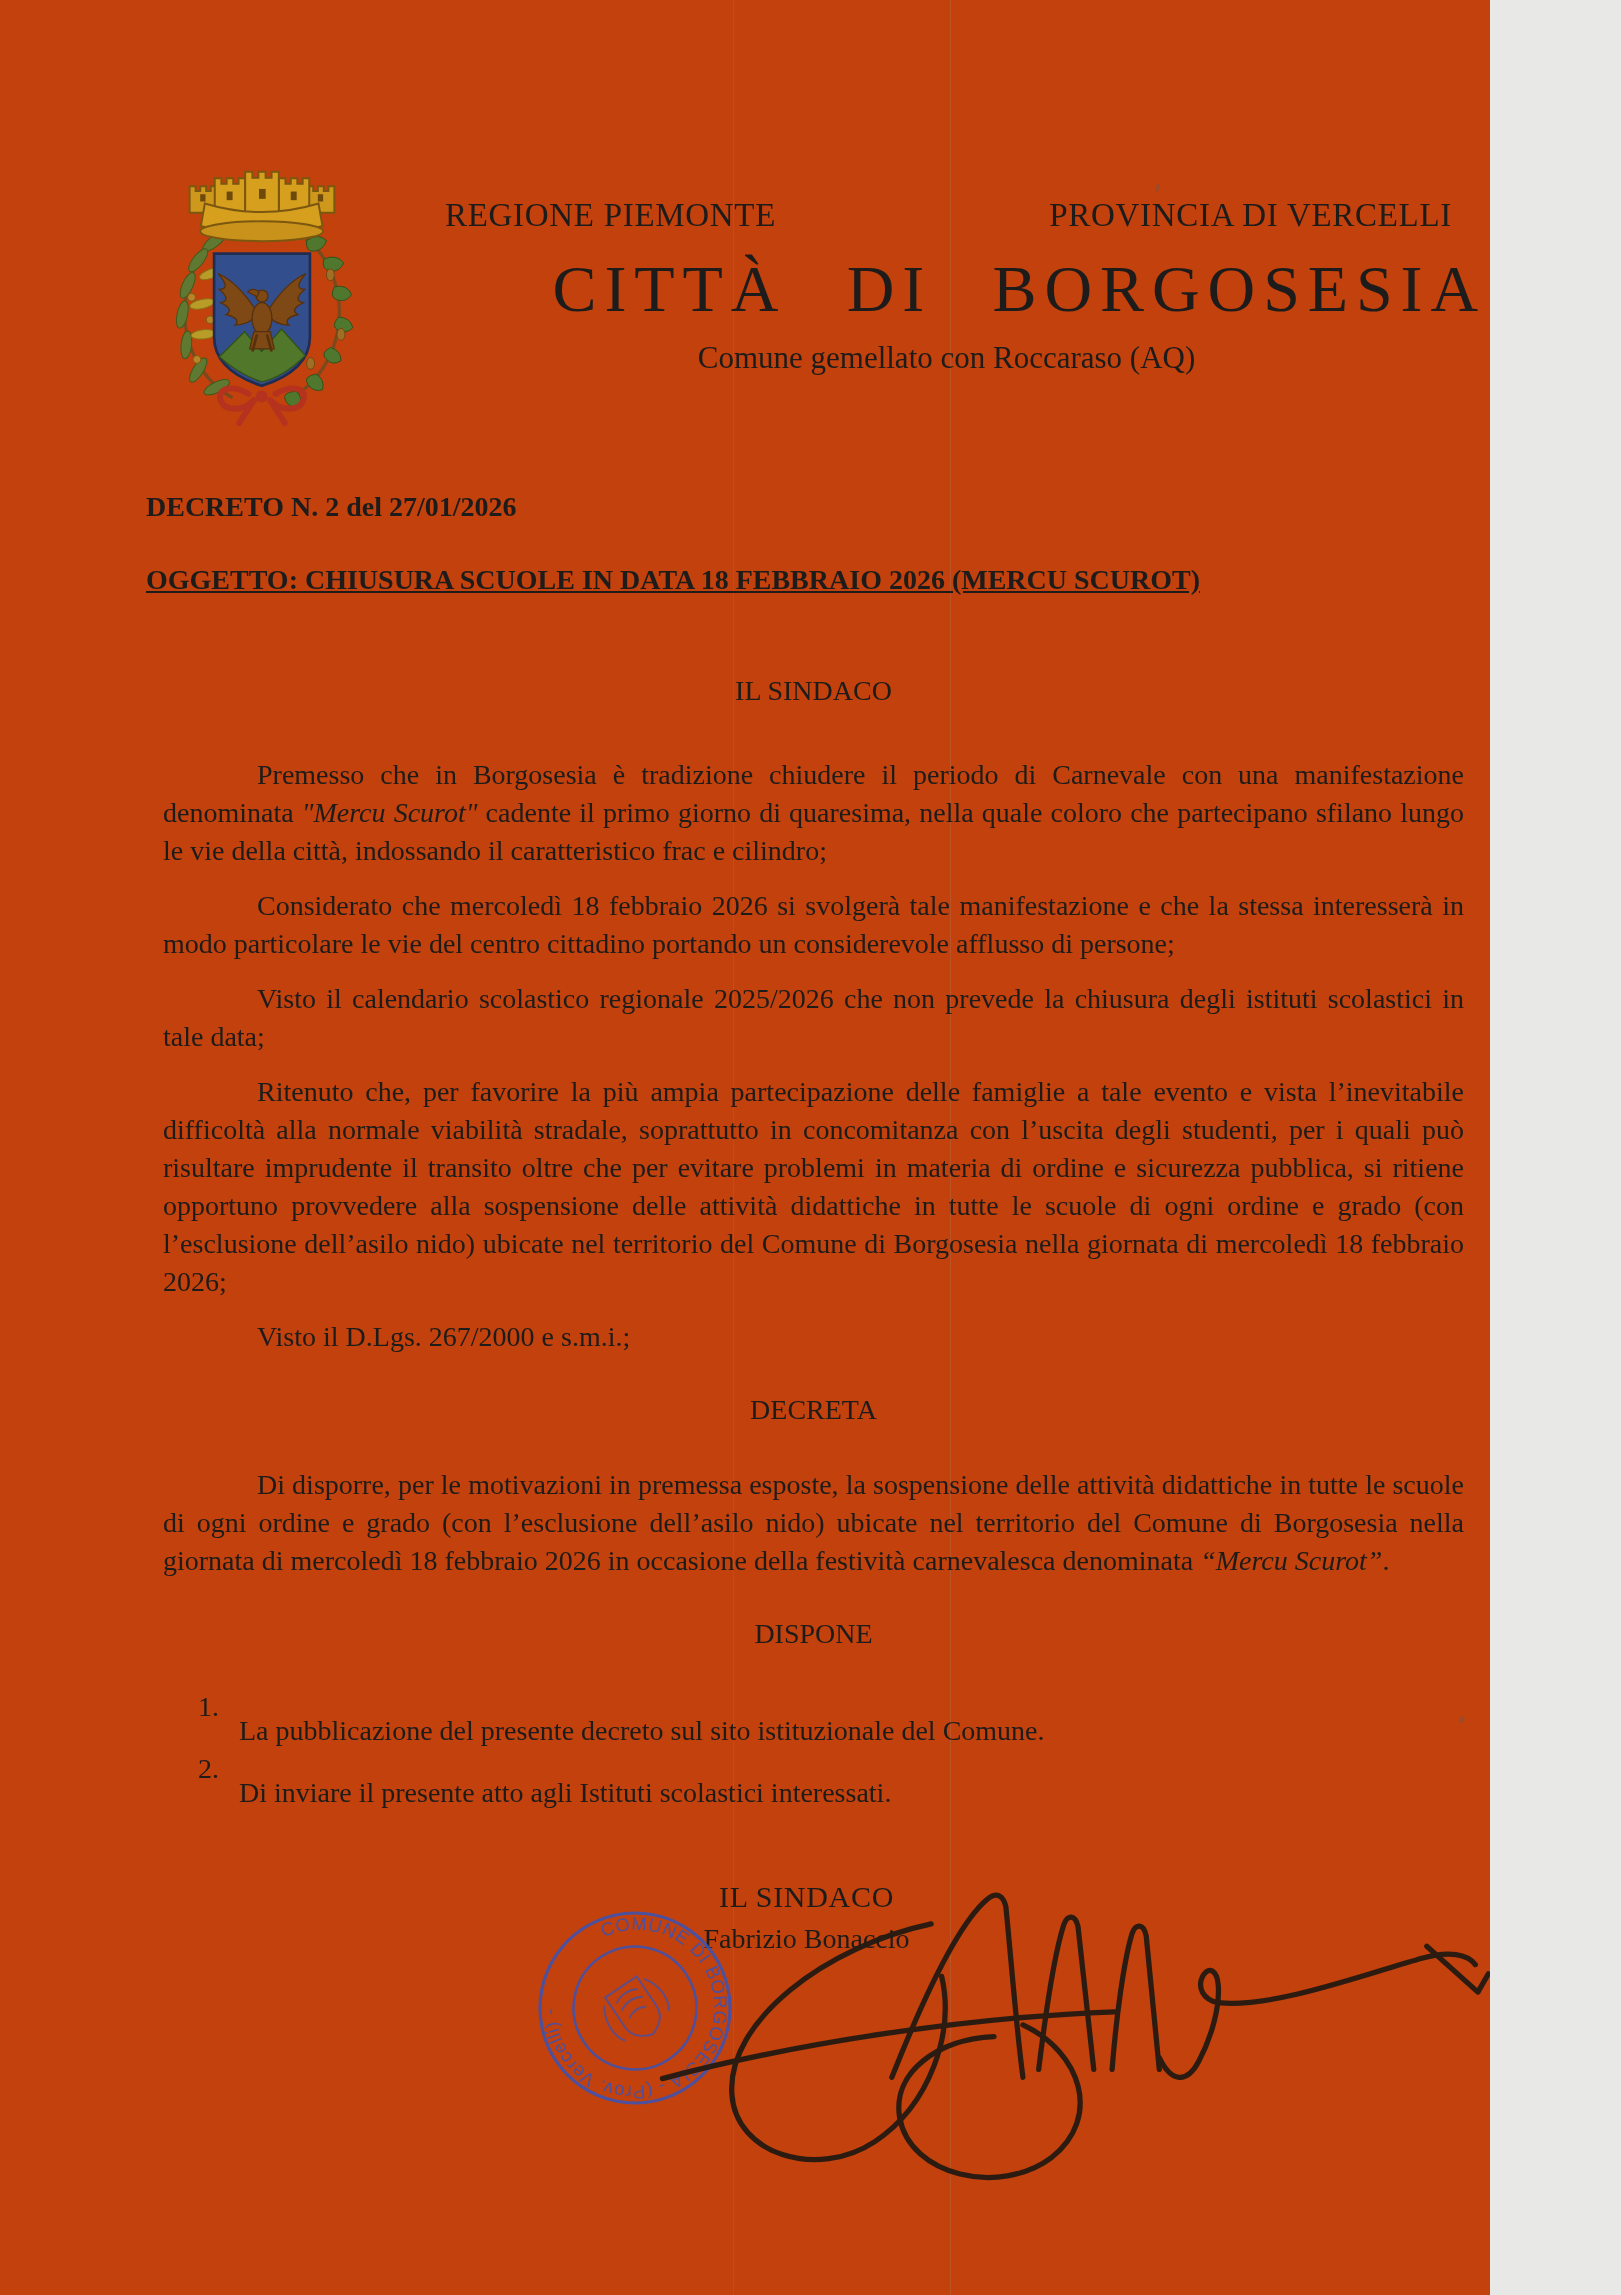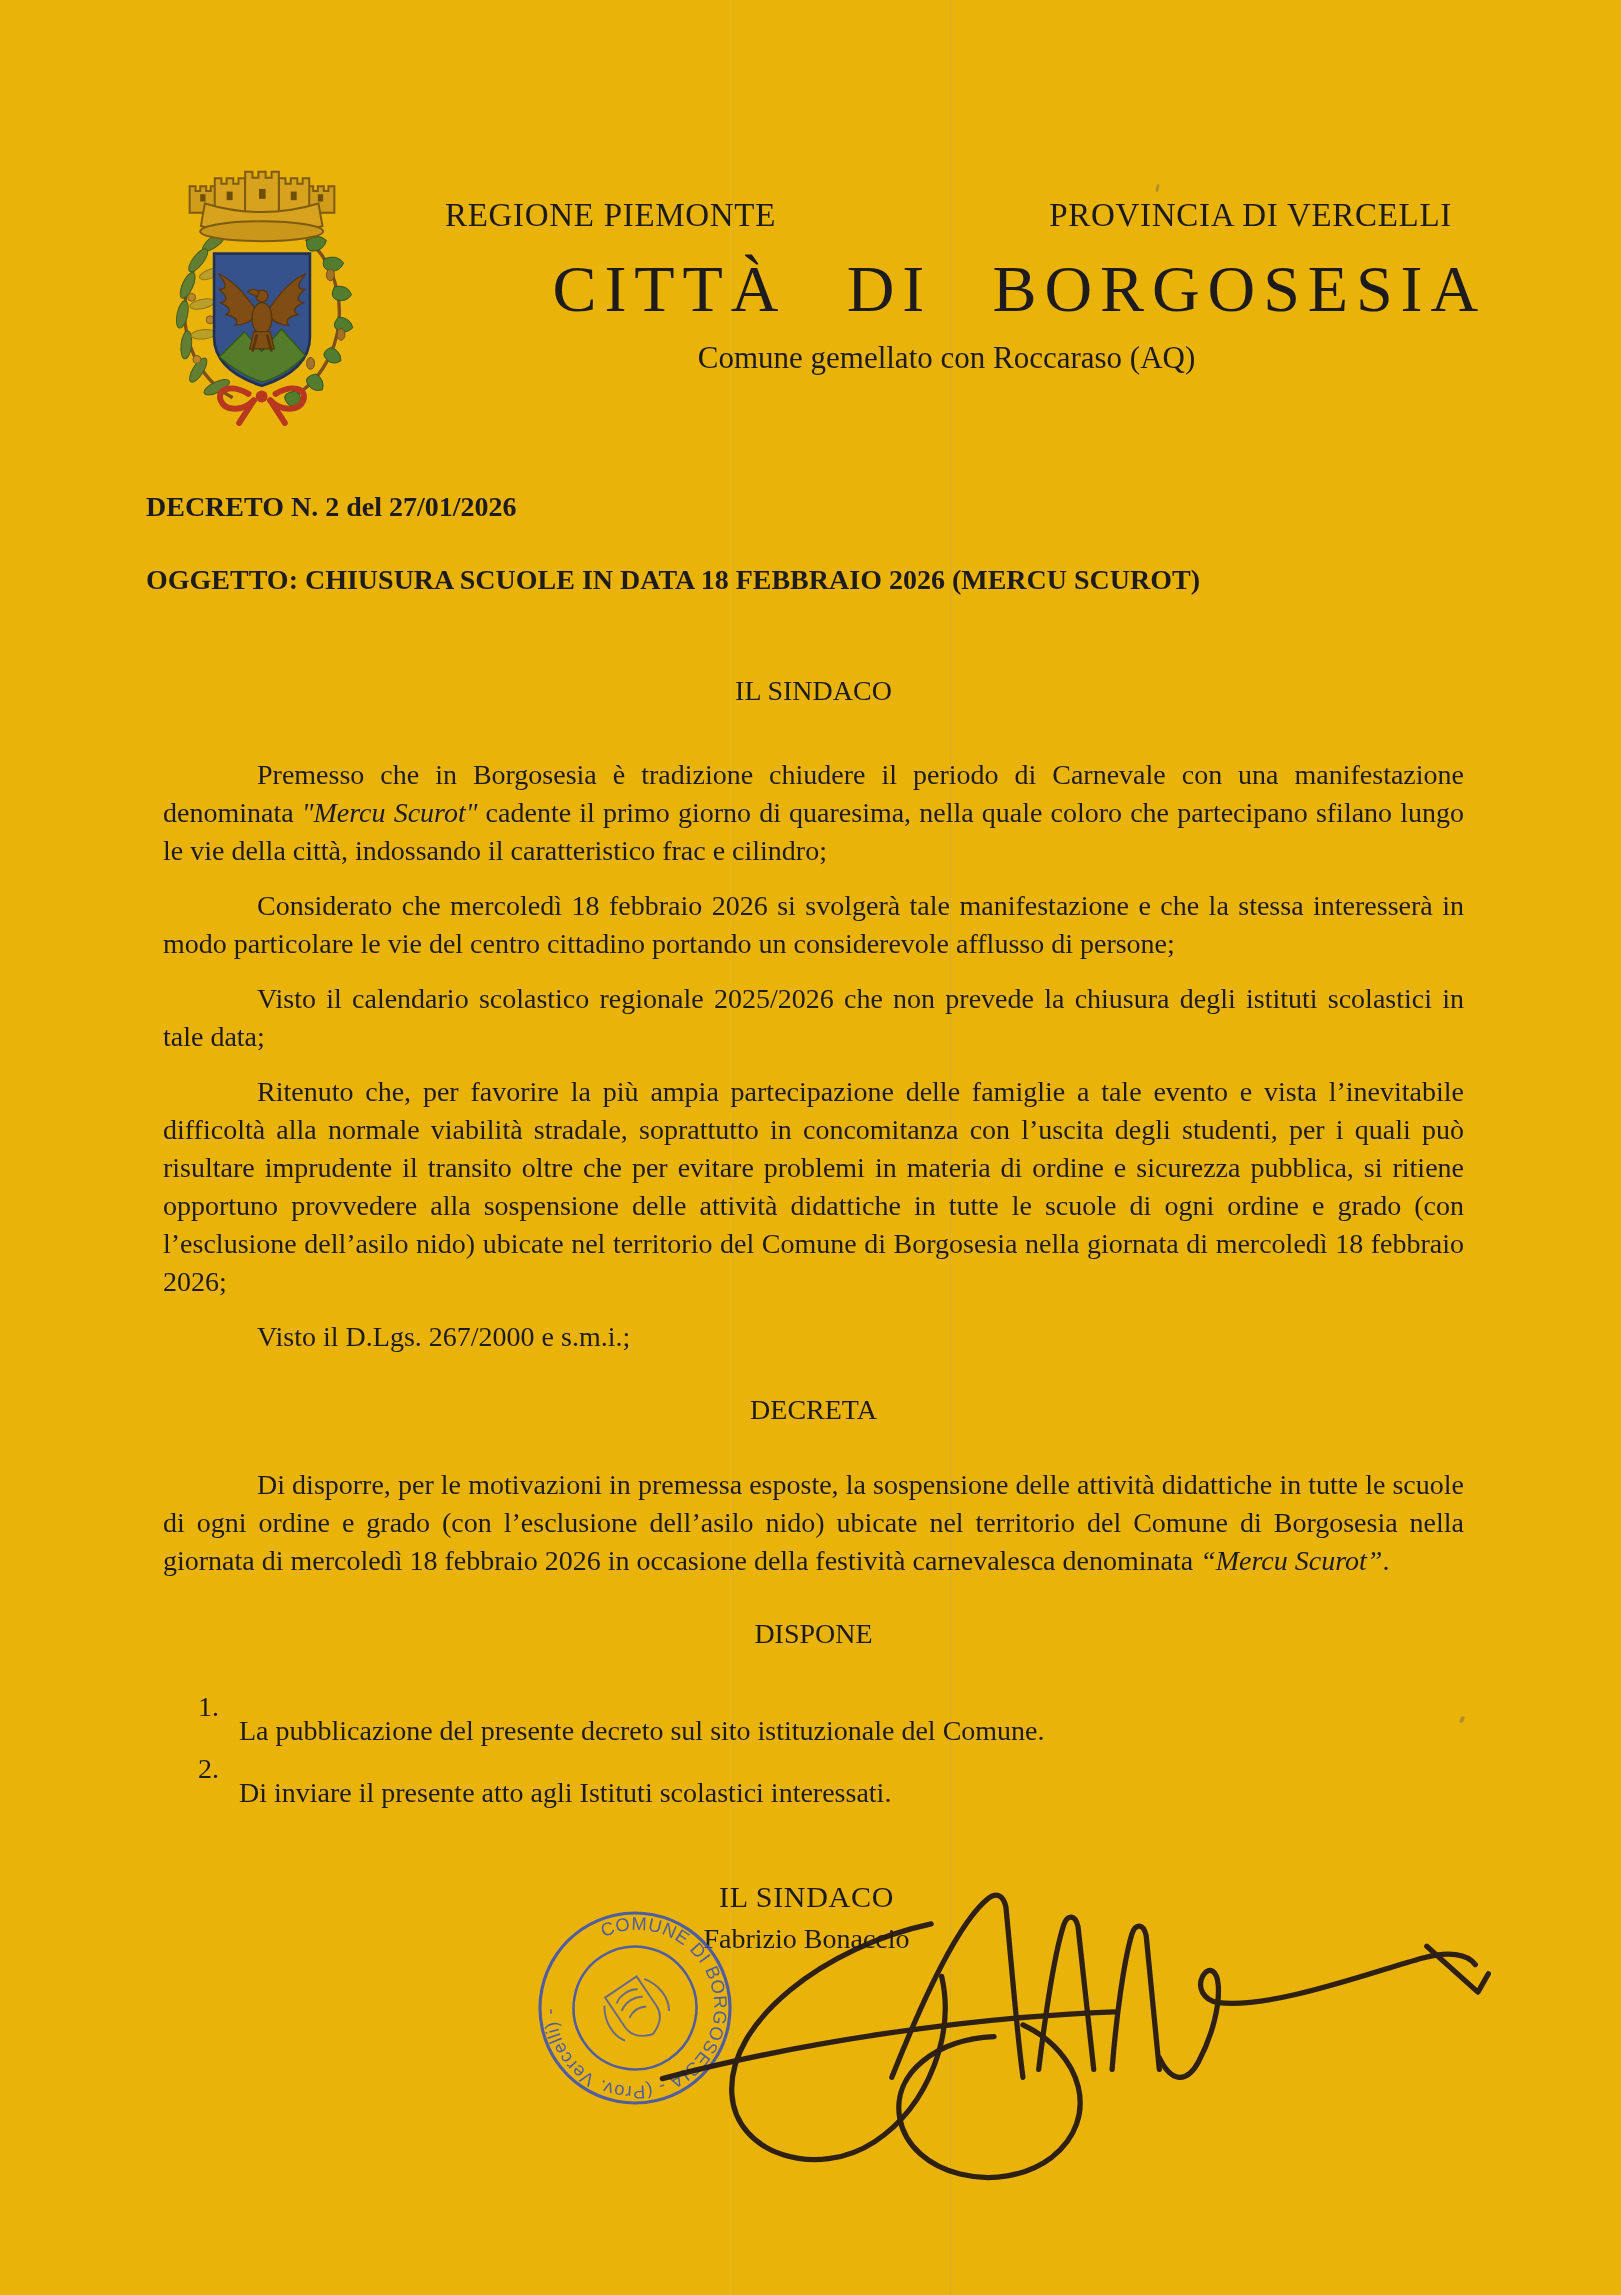--- a/index.html
+++ b/index.html
@@ -1,18 +1,18 @@
 <!DOCTYPE html>
 <html style="font-size:10.5px"><head>
 <meta charset="utf-8">
 <style>
   html, body { margin:0; padding:0; background:#e8e8e6; }
   .page {
-    position:relative; width:1621px; height:2295px;
-    background:#eab308; overflow:hidden;
+    position:relative; width:1490px; height:2295px;
+    background:#c2410c; overflow:hidden;
     font-family:"Liberation Serif", serif; color:#1e1c1a;
     -webkit-font-smoothing:antialiased;
   }
   
   .streak { position:absolute; top:0; height:2295px; width:1.3px; pointer-events:none; }
   .streak.s1 { left:733px; background:rgba(160,158,150,0.16); }
   .streak.s2 { left:950px; background:rgba(160,158,150,0.22); }
   .speck { position:absolute; background:rgba(95,92,88,0.40); border-radius:45%; }
   .speck.a { left:1156px; top:184px; width:3.3px; height:7.9px; transform:rotate(14deg); }
   .speck.b { left:1460px; top:1716px; width:3.9px; height:7.2px; transform:rotate(24deg); }
@@ -28,21 +28,21 @@
     margin-top:17px; text-align:right; white-space:nowrap;
     font-size:66px; letter-spacing:7.9px; word-spacing:36px;
   }
   .twinning { margin-top:13px; text-align:center; font-size:31px; }
 
   .body-text {
     position:absolute; left:146px; top:488px; width:1335px;
     font-size:28px; line-height:38px; text-align:justify; hyphens:none;
   }
   .line-bold { font-weight:bold; white-space:nowrap; text-align:left; }
-  .oggetto { margin-top:35px; }
+  .oggetto { margin-top:35px;text-decoration:underline; }
   .heading-center { text-align:center; }
   .h-sindaco { margin-top:73px; }
   .h-decreta { margin-top:35px; margin-bottom:37px; }
   .h-dispone { margin-top:35px; margin-bottom:35px; }
   .para { margin:17px; text-indent:94px; }
   .para.first { margin-top:46px; }
   .it { font-style:italic; }
   .dispone-list { margin-top:0; }
   .li { display:flex; text-align:left; }
   .li-num { display:inline-block; width:41px; margin-left:52px; flex:0 0 auto; }

